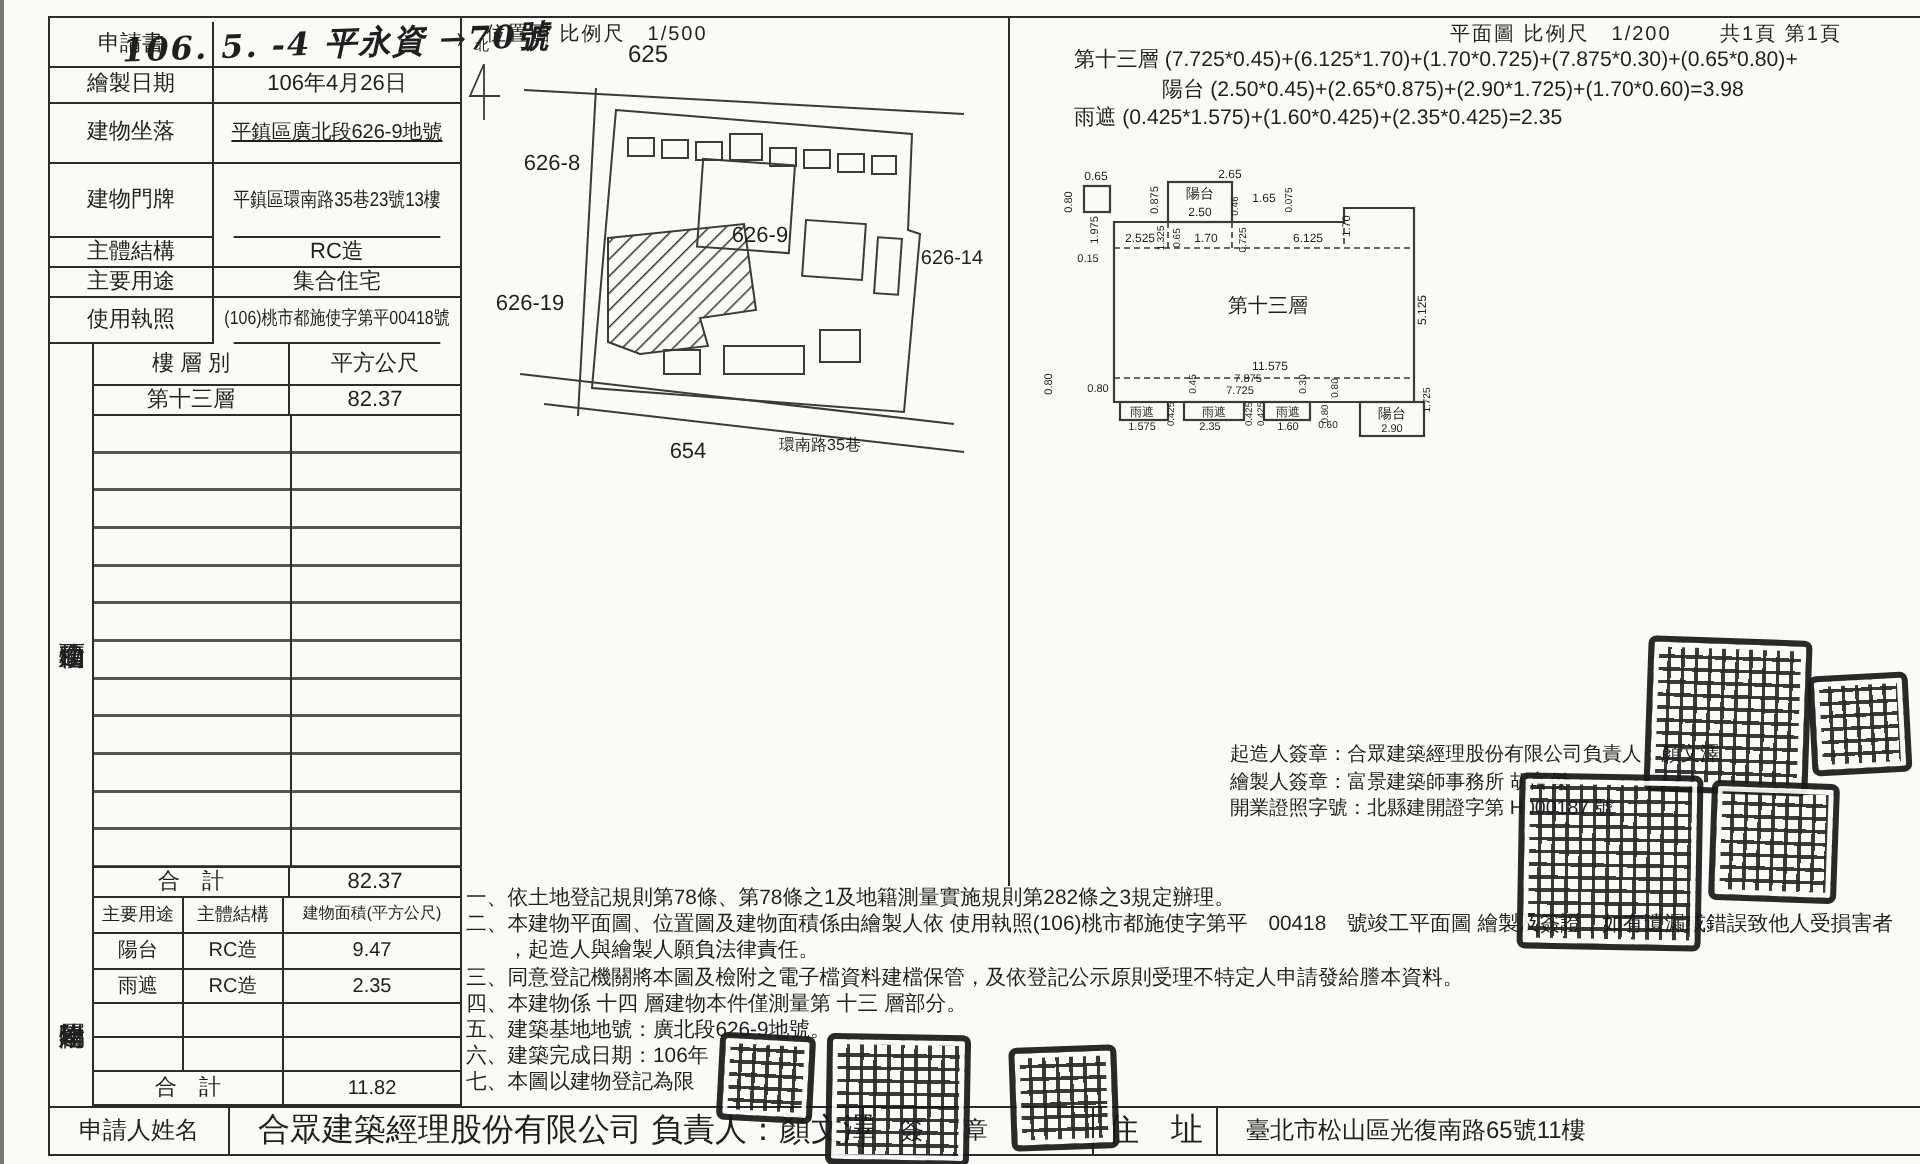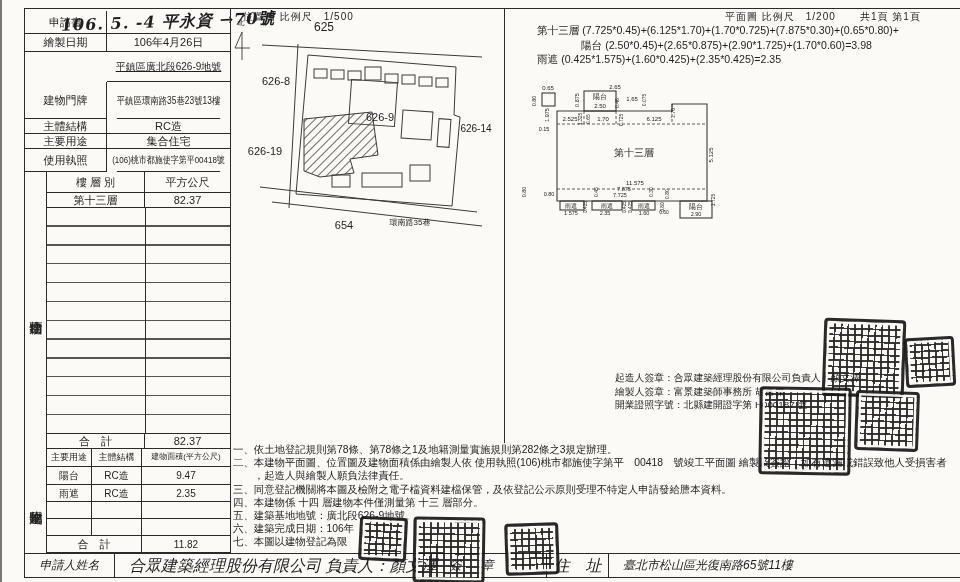--- a/index.html
+++ b/index.html
@@ -2,21 +2,21 @@
 <html><head>
 <meta charset="utf-8">
 <style>
   html,body{margin:0;padding:0;background:#e8e8e4;}
   .page{position:relative;width:960px;height:582px;background:#fbfaf6;overflow:hidden;
         font-family:"Liberation Sans",sans-serif;color:#1f1f1f;}
   .scan-edge{position:absolute;left:0;top:0;width:2px;height:582px;background:#777;}
   .frame{position:absolute;left:8px;top:8px;width:945px;height:570px;border:1.6px solid #2b2b2b;box-sizing:border-box;margin-left:16px;}
   .cell{position:absolute;display:flex;align-items:center;justify-content:center;box-sizing:border-box;
         font-size:11px;line-height:1.1;white-space:nowrap;}
-  .br{border-right:1.4px solid #2b2b2b;} .bb{border-bottom:1.4px solid #2b2b2b;} .bt{border-top:1.4px solid #2b2b2b;font-style:italic;}
+  .br{border-right:1.4px solid #2b2b2b;} .bb{border-bottom:1.4px solid #2b2b2b;} .bt{border-top:1.4px solid #2b2b2b;}
   .left{justify-content:flex-start;}
   .vline{position:absolute;width:0;border-left:1.4px solid #2b2b2b;}
   .fit{transform:scaleX(.84);transform-origin:50% 50%;}
   .hand{font-family:"DejaVu Serif",serif;font-style:italic;font-weight:700;font-size:16px;
         transform:rotate(-2deg);letter-spacing:1px;}
   .side-label{position:absolute;box-sizing:border-box;display:flex;align-items:center;justify-content:center;
         writing-mode:vertical-lr;text-orientation:upright;font-size:13px;letter-spacing:0;}
   .empty-rows{position:absolute;box-sizing:border-box;
         background:repeating-linear-gradient(to bottom, transparent 0 17.4px, #555 17.4px 18.83px);}
   .title{position:absolute;font-size:10px;font-weight:normal;letter-spacing:1px;}
@@ -42,20 +42,21 @@
   <div class="frame">
 
     <div class="cell br bb" style="left:0;top:2px;width:82px;height:23px;">申請書</div>
     <div class="cell bb" style="left:82px;top:2px;width:123px;height:23px;overflow:visible;">
       <span class="hand">106. 5. -4 平永資 →70號</span>
     </div>
 
     <div class="cell br bb" style="left:0;top:25px;width:82px;height:18px;">繪製日期</div>
     <div class="cell bb" style="left:82px;top:25px;width:123px;height:18px;">106年4月26日</div>
 
+    <div class="cell br bb" style="left:0;top:43px;width:82px;height:30px;">建物坐落</div>
     <div class="cell bb" style="left:82px;top:43px;width:123px;height:30px;font-size:10px;text-decoration:underline;">平鎮區廣北段626-9地號</div>
 
     <div class="cell br bb" style="left:0;top:73px;width:82px;height:37px;">建物門牌</div>
     <div class="cell bb fit" style="left:82px;top:73px;width:123px;height:37px;font-size:10px;">平鎮區環南路35巷23號13樓</div>
 
     <div class="cell br bb" style="left:0;top:110px;width:82px;height:15px;">主體結構</div>
     <div class="cell bb" style="left:82px;top:110px;width:123px;height:15px;">RC造</div>
 
     <div class="cell br bb" style="left:0;top:125px;width:82px;height:15px;">主要用途</div>
     <div class="cell bb" style="left:82px;top:125px;width:123px;height:15px;">集合住宅</div>

